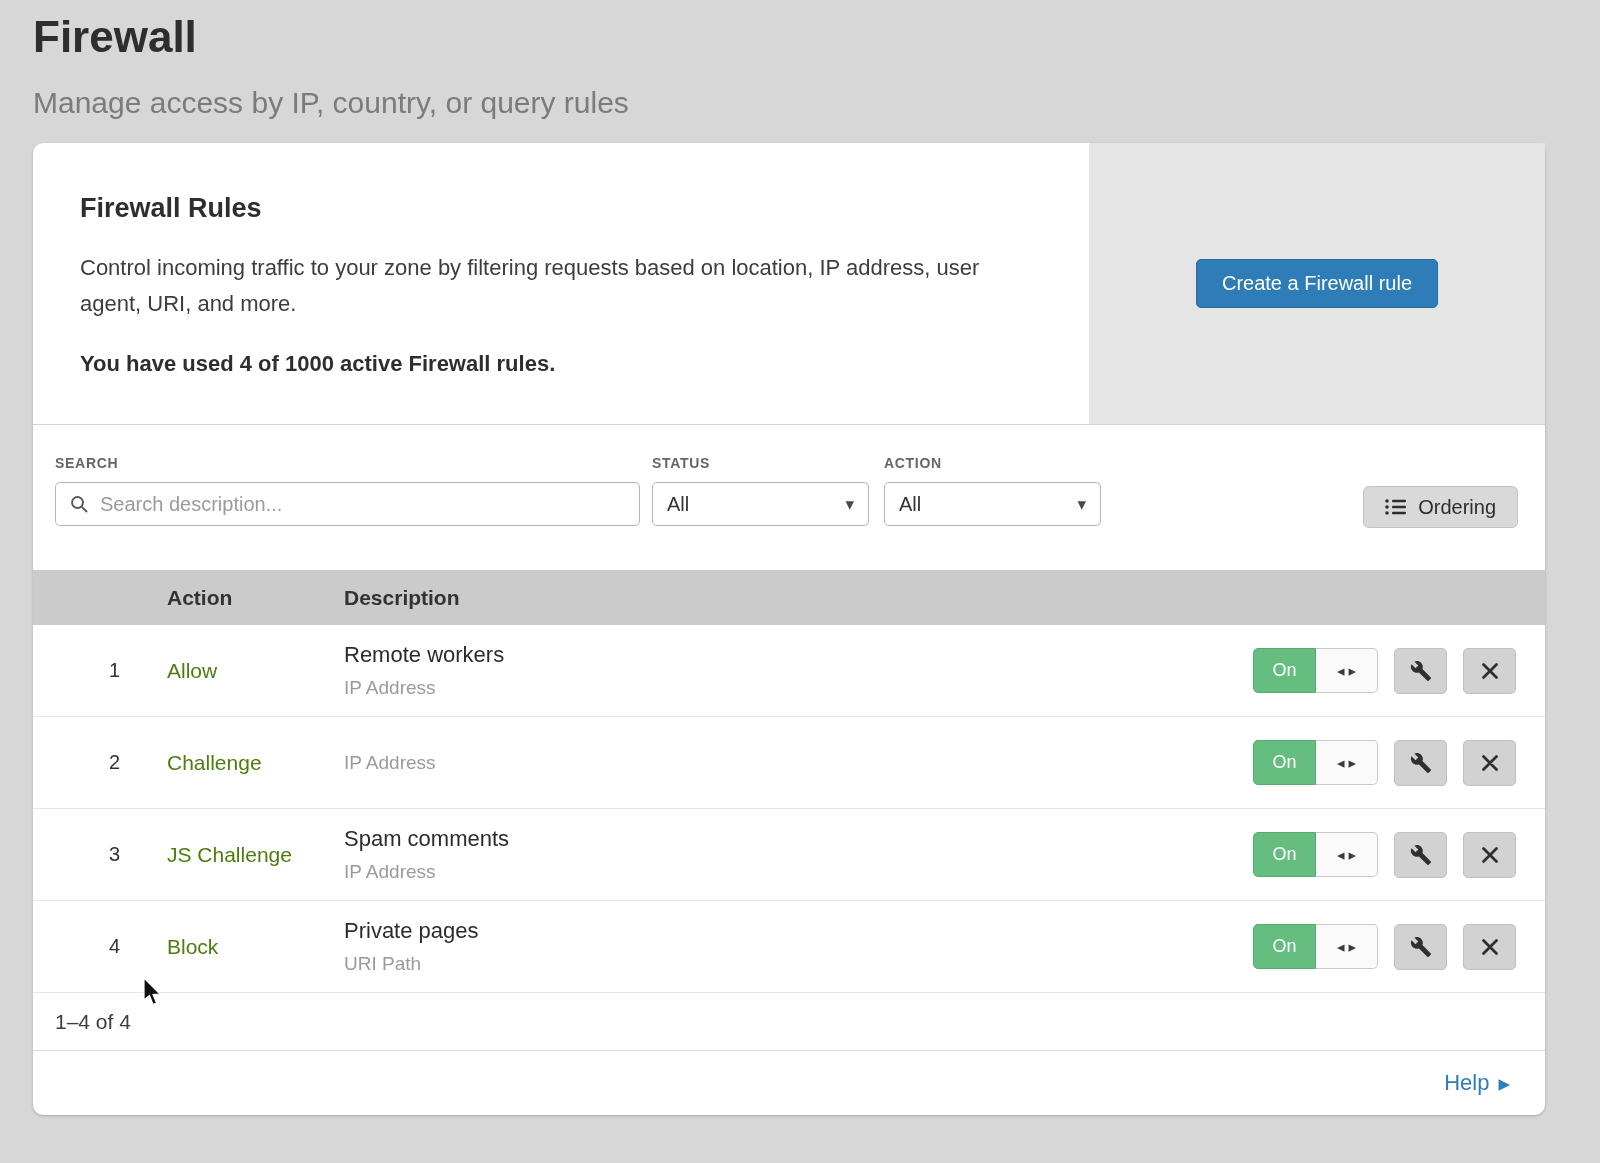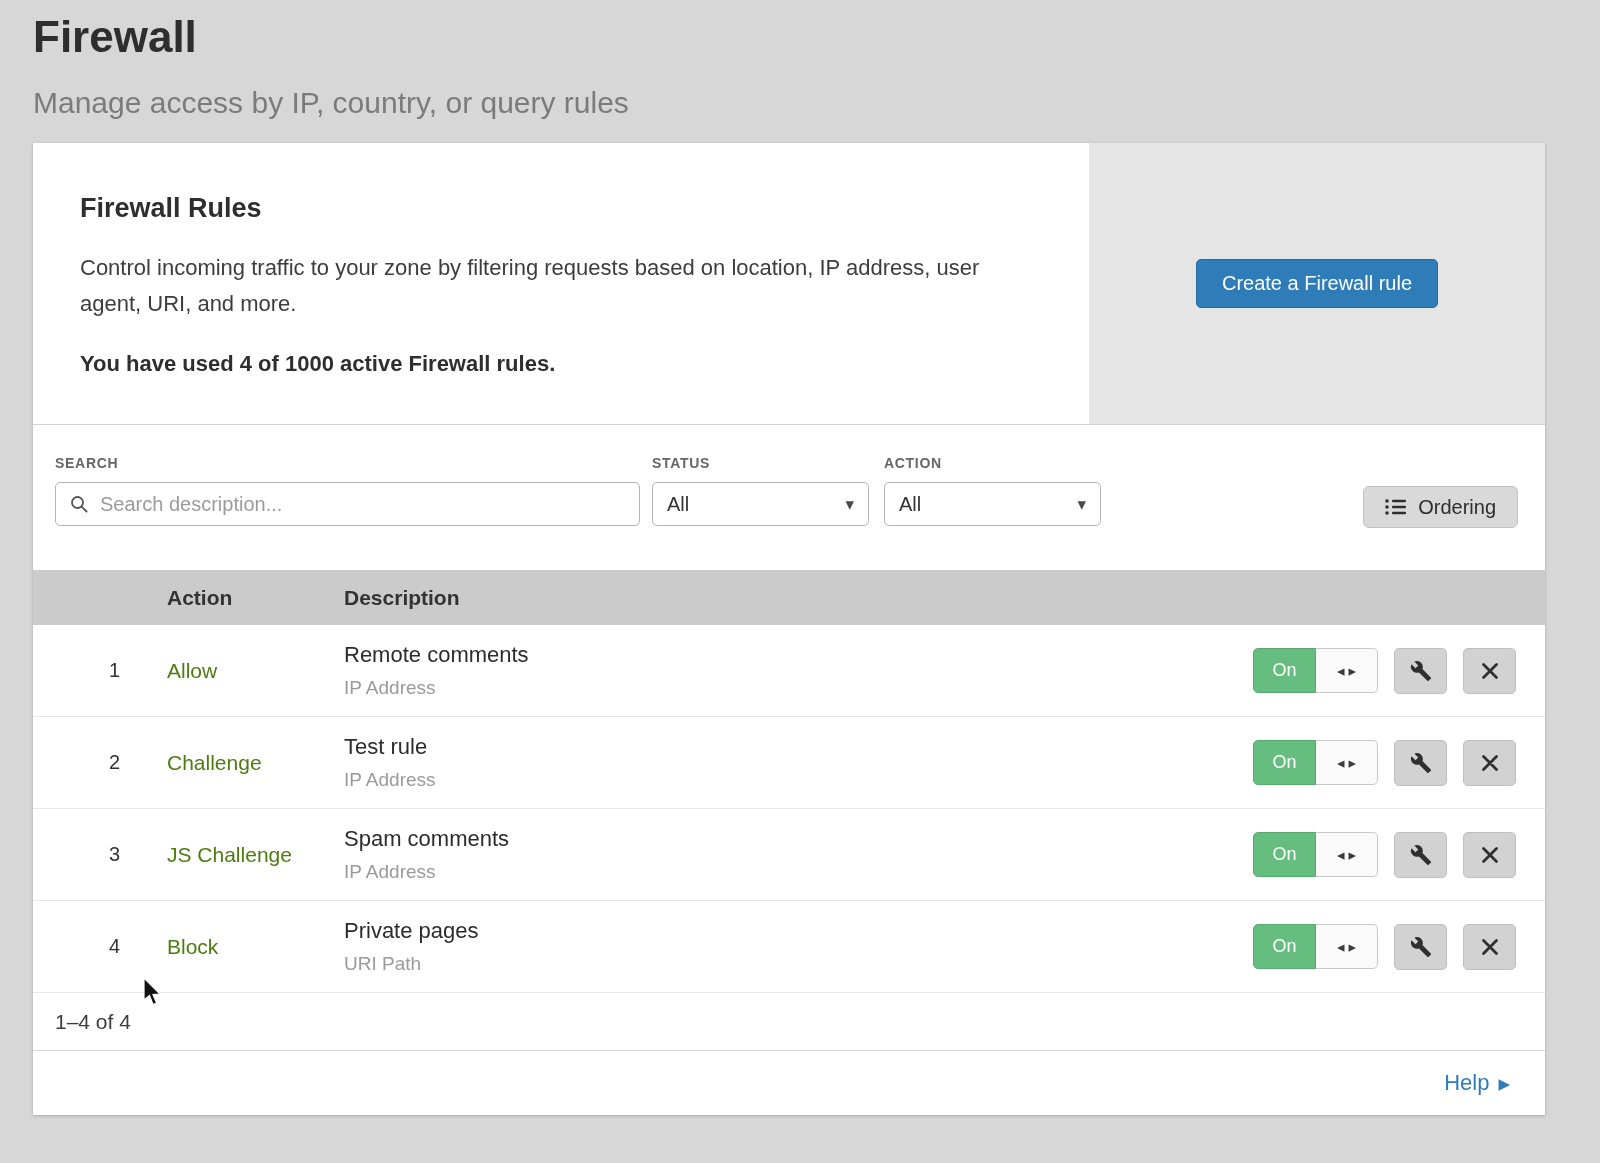--- a/index.html
+++ b/index.html
@@ -15,21 +15,21 @@
   .page-header { padding: 12px 8px 0 33px; }
   .page-title { font-size: 44px; font-weight: 600; color: #2e2e2e; }
   .page-subtitle { font-size: 30px; color: #7b7b7b; margin-top: 24px; font-weight: 400; }
 
   
   .card {
     position: absolute; left: 33px; top: 143px;
     width: 1512px; height: 972px;
     background: #ffffff;
     box-shadow: 0 1px 3px rgba(0,0,0,.22);
-    display: flex; flex-direction: column;
+    display: flex; flex-direction: column; border-radius: 10px;
   }
 
   
   .intro-row { display: flex; height: 282px; border-bottom: 1px solid #d2d2d2; flex: 0 0 auto; }
   .intro-left { flex: 1; padding: 50px 70px 0 47px; }
   .intro-heading { font-size: 27px; font-weight: 700; color: #2e2e2e; margin-bottom: 26px; }
   .intro-desc { font-size: 22px; color: #3d3d3d; line-height: 1.62; max-width: 945px; }
   .intro-usage { font-size: 22px; font-weight: 700; color: #2e2e2e; margin-top: 30px; }
   .intro-right { width: 456px; background: #e5e5e5; display: flex; align-items: center; justify-content: center; }
   .create-btn {
@@ -172,21 +172,21 @@
   <div class="table-header">
     <div class="th-action">Action</div>
     <div>Description</div>
   </div>
 
   <div id="rows-container">
   <div class="rule-row">
     <div class="col-num">1</div>
     <div class="col-action">Allow</div>
     <div class="col-desc">
-      <div class="desc-title">Remote comments</div>
+      <div class="desc-title">Remote workers</div>
       <div class="desc-sub">IP Address</div>
     </div>
     <div class="col-controls">
       <button class="toggle-on">On</button>
       <button class="toggle-arrows">
             <span>◂</span>
             <span>▸</span>
           </button>
       <button class="icon-btn">
         <span style="line-height:0;">
@@ -202,21 +202,20 @@
               </svg>
         </span>
       </button>
     </div>
   </div>
 
   <div class="rule-row">
     <div class="col-num">2</div>
     <div class="col-action">Challenge</div>
     <div class="col-desc">
-      <div class="desc-title">Test rule</div>
       <div class="desc-sub">IP Address</div>
     </div>
     <div class="col-controls">
       <button class="toggle-on">On</button>
       <button class="toggle-arrows">
             <span>◂</span>
             <span>▸</span>
           </button>
       <button class="icon-btn">
         <span style="line-height:0;">

